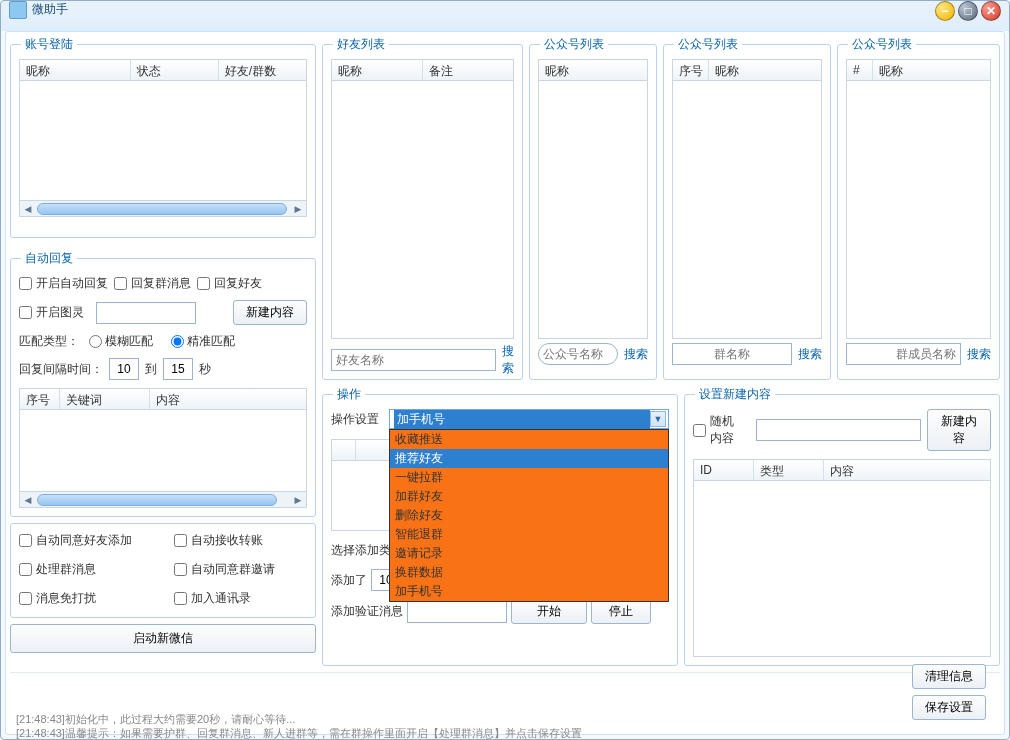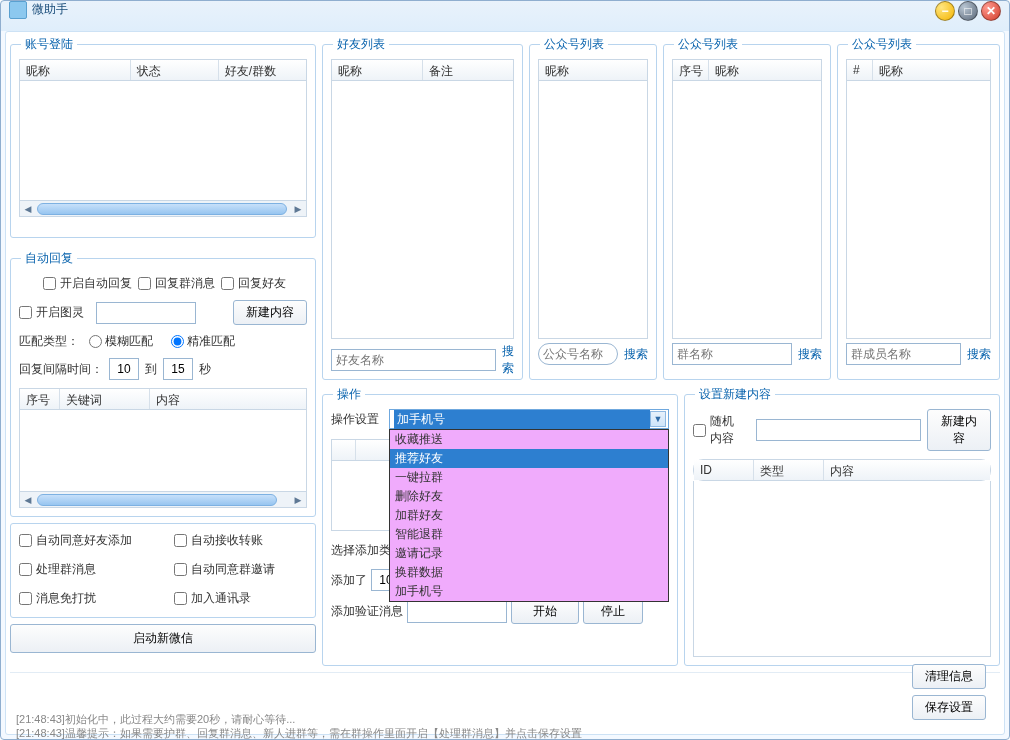--- a/index.html
+++ b/index.html
@@ -30,21 +30,21 @@
 .chk input { width: 13px; height: 13px; }
 .btn { background: linear-gradient(#fdfdfd, #ecf0f5); border: 1px solid #9ab6d2; border-radius: 3px; padding: 3px 12px; cursor: pointer; font-size: 12px; }
 .textin { border: 1px solid #9ab6d2; height: 22px; padding: 2px 4px; font-size: 12px; background: #fff; }
 .linkbtn { color: #0a64ae; cursor: pointer; text-decoration: none; font-size: 12px; }
 .radio { display: inline-flex; align-items: center; gap: 3px; margin-right: 8px; }
 .searchrow { display: flex; align-items: center; gap: 6px; margin-top: 4px; }
 .select-wrap { position: relative; }
 .select-box { border: 1px solid #6fa8de; background: #fff; height: 20px; display: flex; align-items: center; padding: 0 2px 0 4px; }
 .select-box .seltxt { flex: 1; background: #2d7fd0; color: #fff; padding: 1px 3px; font-size: 12px; }
 .select-box .selarrow { width: 16px; height: 16px; background: linear-gradient(#e7f1fb,#cfe5fa); border: 1px solid #8fb9e2; display: flex; align-items: center; justify-content: center; color: #2f6aa6; font-size: 9px; }
-.dropdown { position: absolute; left: 0; top: 20px; right: 0; border: 1px solid #333; background: #f0abfc; z-index: 50; }
+.dropdown { position: absolute; left: 0; top: 20px; right: 0; border: 1px solid #333; background: #f97316; z-index: 50; }
 .dropdown .opt { padding: 1px 5px; font-size: 12px; cursor: pointer; }
 .dropdown .opt.sel { background: #2d7fd0; color: #fff; }
 .num { width: 30px; text-align: center; }
 .log { font-size: 11px; color: #888; line-height: 14px; padding: 3px 6px; margin-top: 36px; }
 .bottom-right { position: absolute; right: 14px; bottom: 10px; display: flex; flex-direction: column; gap: 6px; }
 .sep { height: 6px; }
 </style>
 </head>
 <body>
 
@@ -112,46 +112,46 @@
       </fieldset>
 
       <fieldset style="width:168px;">
         <legend>公众号列表</legend>
         <div class="table-head">
           <div class="th" style="width:36px">序号</div>
           <div class="th" style="flex:1">昵称</div>
         </div>
         <div class="table-body" style="height:258px;"></div>
         <div class="searchrow">
-          <input class="textin" style="flex: 1 1 0%; width: 80px;" placeholder="群名称">
+          <input class="textin" style="flex: 1 1 0%; width: 80px; text-align: center;" placeholder="群名称">
           <a class="linkbtn">搜索</a>
         </div>
       </fieldset>
 
       <fieldset style="flex:1;">
         <legend>公众号列表</legend>
         <div class="table-head">
           <div class="th" style="width:26px">#</div>
           <div class="th" style="flex:1">昵称</div>
         </div>
         <div class="table-body" style="height:258px;"></div>
         <div class="searchrow">
-          <input class="textin" style="flex: 1 1 0%; width: 70px;" placeholder="群成员名称">
+          <input class="textin" style="flex: 1 1 0%; width: 70px; text-align: right;" placeholder="群成员名称">
           <a class="linkbtn">搜索</a>
         </div>
       </fieldset>
     </div>
 
     <div class="sep"></div>
 
     <div class="row" style="flex:1; min-height:0; position: relative;">
       <div class="col" style="width:306px; position:absolute; left:0; top:-136px; bottom:0;">
         <fieldset style="flex:0 0 auto;">
           <legend>自动回复</legend>
-          <div style="display:flex; align-items:center; flex-wrap:wrap;margin-left:24px;">
+          <div style="display:flex; align-items:center; flex-wrap:wrap;">
             <label class="chk">
                 <input type="checkbox" style="">
                 <span>开启自动回复</span>
               </label>
             <label class="chk">
                 <input type="checkbox" style="">
                 <span>回复群消息</span>
               </label>
             <label class="chk">
                 <input type="checkbox" style="">
@@ -239,22 +239,22 @@
             <span>操作设置</span>
             <div class="select-wrap" style="flex:1">
               <div class="select-box">
                 <span class="seltxt">加手机号</span>
                 <span class="selarrow">▼</span>
               </div>
               <div class="dropdown" id="ops-dd">
                   <div class="opt">收藏推送</div>
                   <div class="opt sel">推荐好友</div>
                   <div class="opt">一键拉群</div>
+                  <div class="opt">加群好友</div>
                   <div class="opt">删除好友</div>
-                  <div class="opt">加群好友</div>
                   <div class="opt">智能退群</div>
                   <div class="opt">邀请记录</div>
                   <div class="opt">换群数据</div>
                   <div class="opt">加手机号</div>
                 </div>
             </div>
           </div>
           <div class="table-head" style="margin-top:10px;">
             <div class="th" style="width:24px"></div>
             <div class="th" style="flex:1;text-align:center">手机号</div>
@@ -277,36 +277,36 @@
             <input class="textin num" value="3" style="">
             <span>秒</span>
             <label class="chk" style="margin-left:8px">
                 <input type="checkbox" style="">
                 <span>验证语加姓名</span>
               </label>
           </div>
           <div style="display:flex; align-items:center; gap:4px; margin-top:8px;">
             <span>添加验证消息</span>
             <input class="textin" style="width: 100px;">
-            <button class="btn" style="width:68px">开始</button>
+            <button class="btn" style="width:76px">开始</button>
             <button class="btn" style="width:60px">停止</button>
           </div>
         </fieldset>
 
         <fieldset style="flex:1;">
           <legend>设置新建内容</legend>
           <div style="display:flex; align-items:center; gap:6px;">
             <label class="chk">
                 <input type="checkbox" style="">
                 <span>随机内容</span>
               </label>
             <input class="textin" style="flex: 1 1 0%;">
             <button class="btn">新建内容</button>
           </div>
-          <div class="table-head" style="margin-top:8px;border-radius:10px;">
+          <div class="table-head" style="margin-top:8px;">
             <div class="th" style="width:60px">ID</div>
             <div class="th" style="width:70px">类型</div>
             <div class="th" style="flex:1">内容</div>
           </div>
           <div class="table-body" style="height:176px;"></div>
         </fieldset>
       </div>
     </div>
 
     <div style="position:relative; height:58px; margin-top:6px; border-top:1px solid #e2ecf5;">

